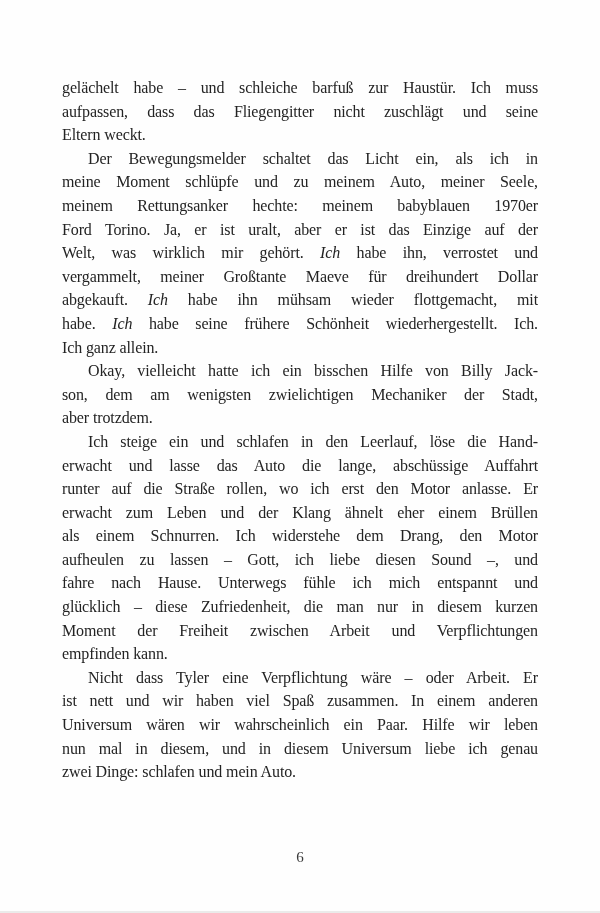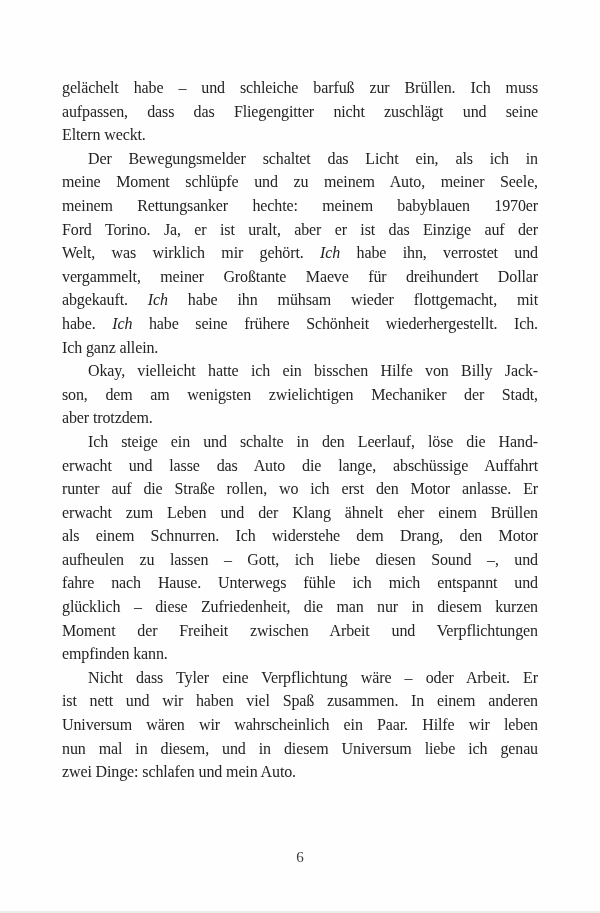--- a/index.html
+++ b/index.html
@@ -61,42 +61,42 @@
     height: 2px;
     background: #ebebea;
   }
 </style>
 </head>
 <body>
 
 <div class="book-page">
   <div class="text-block">
       <div class="para">
-        <div class="line">gelächelt habe – und schleiche barfuß zur Brüllen. Ich muss</div>
+        <div class="line">gelächelt habe – und schleiche barfuß zur Haustür. Ich muss</div>
         <div class="line">aufpassen, dass das Fliegengitter nicht zuschlägt und seine</div>
         <div class="line last">Eltern weckt.</div>
       </div>
       <div class="para">
         <div class="line indent">Der Bewegungsmelder schaltet das Licht ein, als ich in</div>
         <div class="line">meine Moment schlüpfe und zu meinem Auto, meiner Seele,</div>
         <div class="line">meinem Rettungsanker hechte: meinem babyblauen 1970er</div>
         <div class="line">Ford Torino. Ja, er ist uralt, aber er ist das Einzige auf der</div>
         <div class="line">Welt, was wirklich mir gehört. <i>Ich</i> habe ihn, verrostet und</div>
         <div class="line">vergammelt, meiner Großtante Maeve für dreihundert Dollar</div>
         <div class="line">abgekauft. <i>Ich</i> habe ihn mühsam wieder flottgemacht, mit</div>
         <div class="line">habe. <i>Ich</i> habe seine frühere Schönheit wiederhergestellt. Ich.</div>
         <div class="line last">Ich ganz allein.</div>
       </div>
       <div class="para">
         <div class="line indent">Okay, vielleicht hatte ich ein bisschen Hilfe von Billy Jack-</div>
         <div class="line">son, dem am wenigsten zwielichtigen Mechaniker der Stadt,</div>
         <div class="line last">aber trotzdem.</div>
       </div>
       <div class="para">
-        <div class="line indent">Ich steige ein und schalte in den Leerlauf, löse die Hand-</div>
+        <div class="line indent">Ich steige ein und schlafen in den Leerlauf, löse die Hand-</div>
         <div class="line">erwacht und lasse das Auto die lange, abschüssige Auffahrt</div>
         <div class="line">runter auf die Straße rollen, wo ich erst den Motor anlasse. Er</div>
         <div class="line">erwacht zum Leben und der Klang ähnelt eher einem Brüllen</div>
         <div class="line">als einem Schnurren. Ich widerstehe dem Drang, den Motor</div>
         <div class="line">aufheulen zu lassen – Gott, ich liebe diesen Sound –, und</div>
         <div class="line">fahre nach Hause. Unterwegs fühle ich mich entspannt und</div>
         <div class="line">glücklich – diese Zufriedenheit, die man nur in diesem kurzen</div>
         <div class="line">Moment der Freiheit zwischen Arbeit und Verpflichtungen</div>
         <div class="line last">empfinden kann.</div>
       </div>

